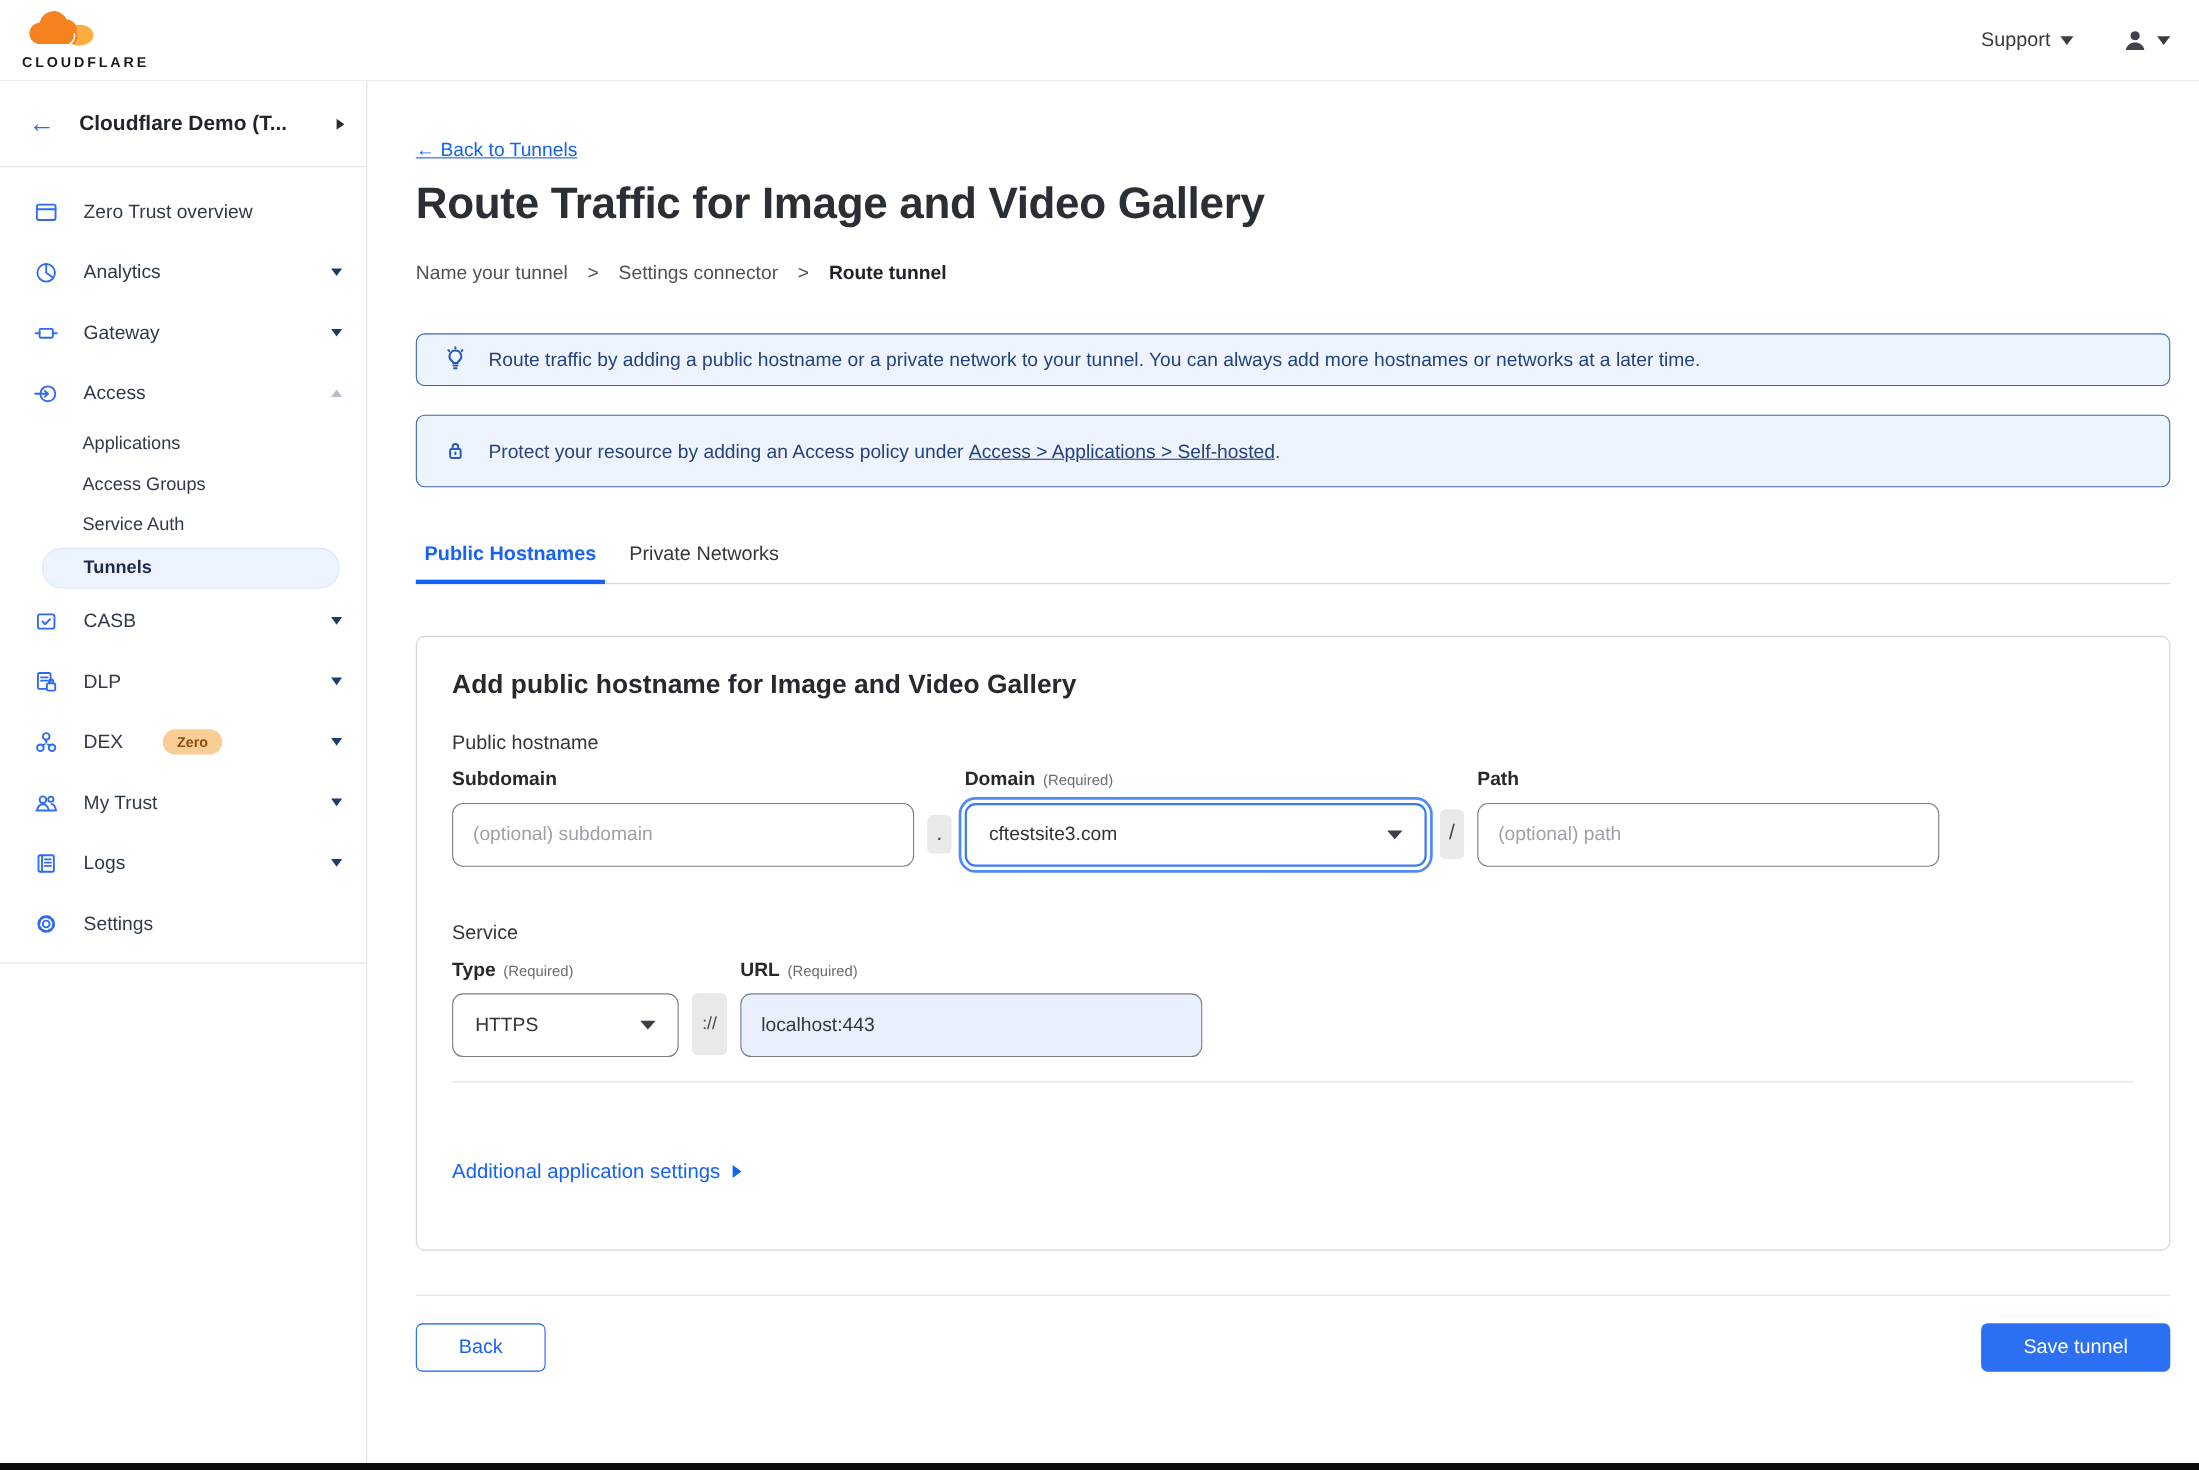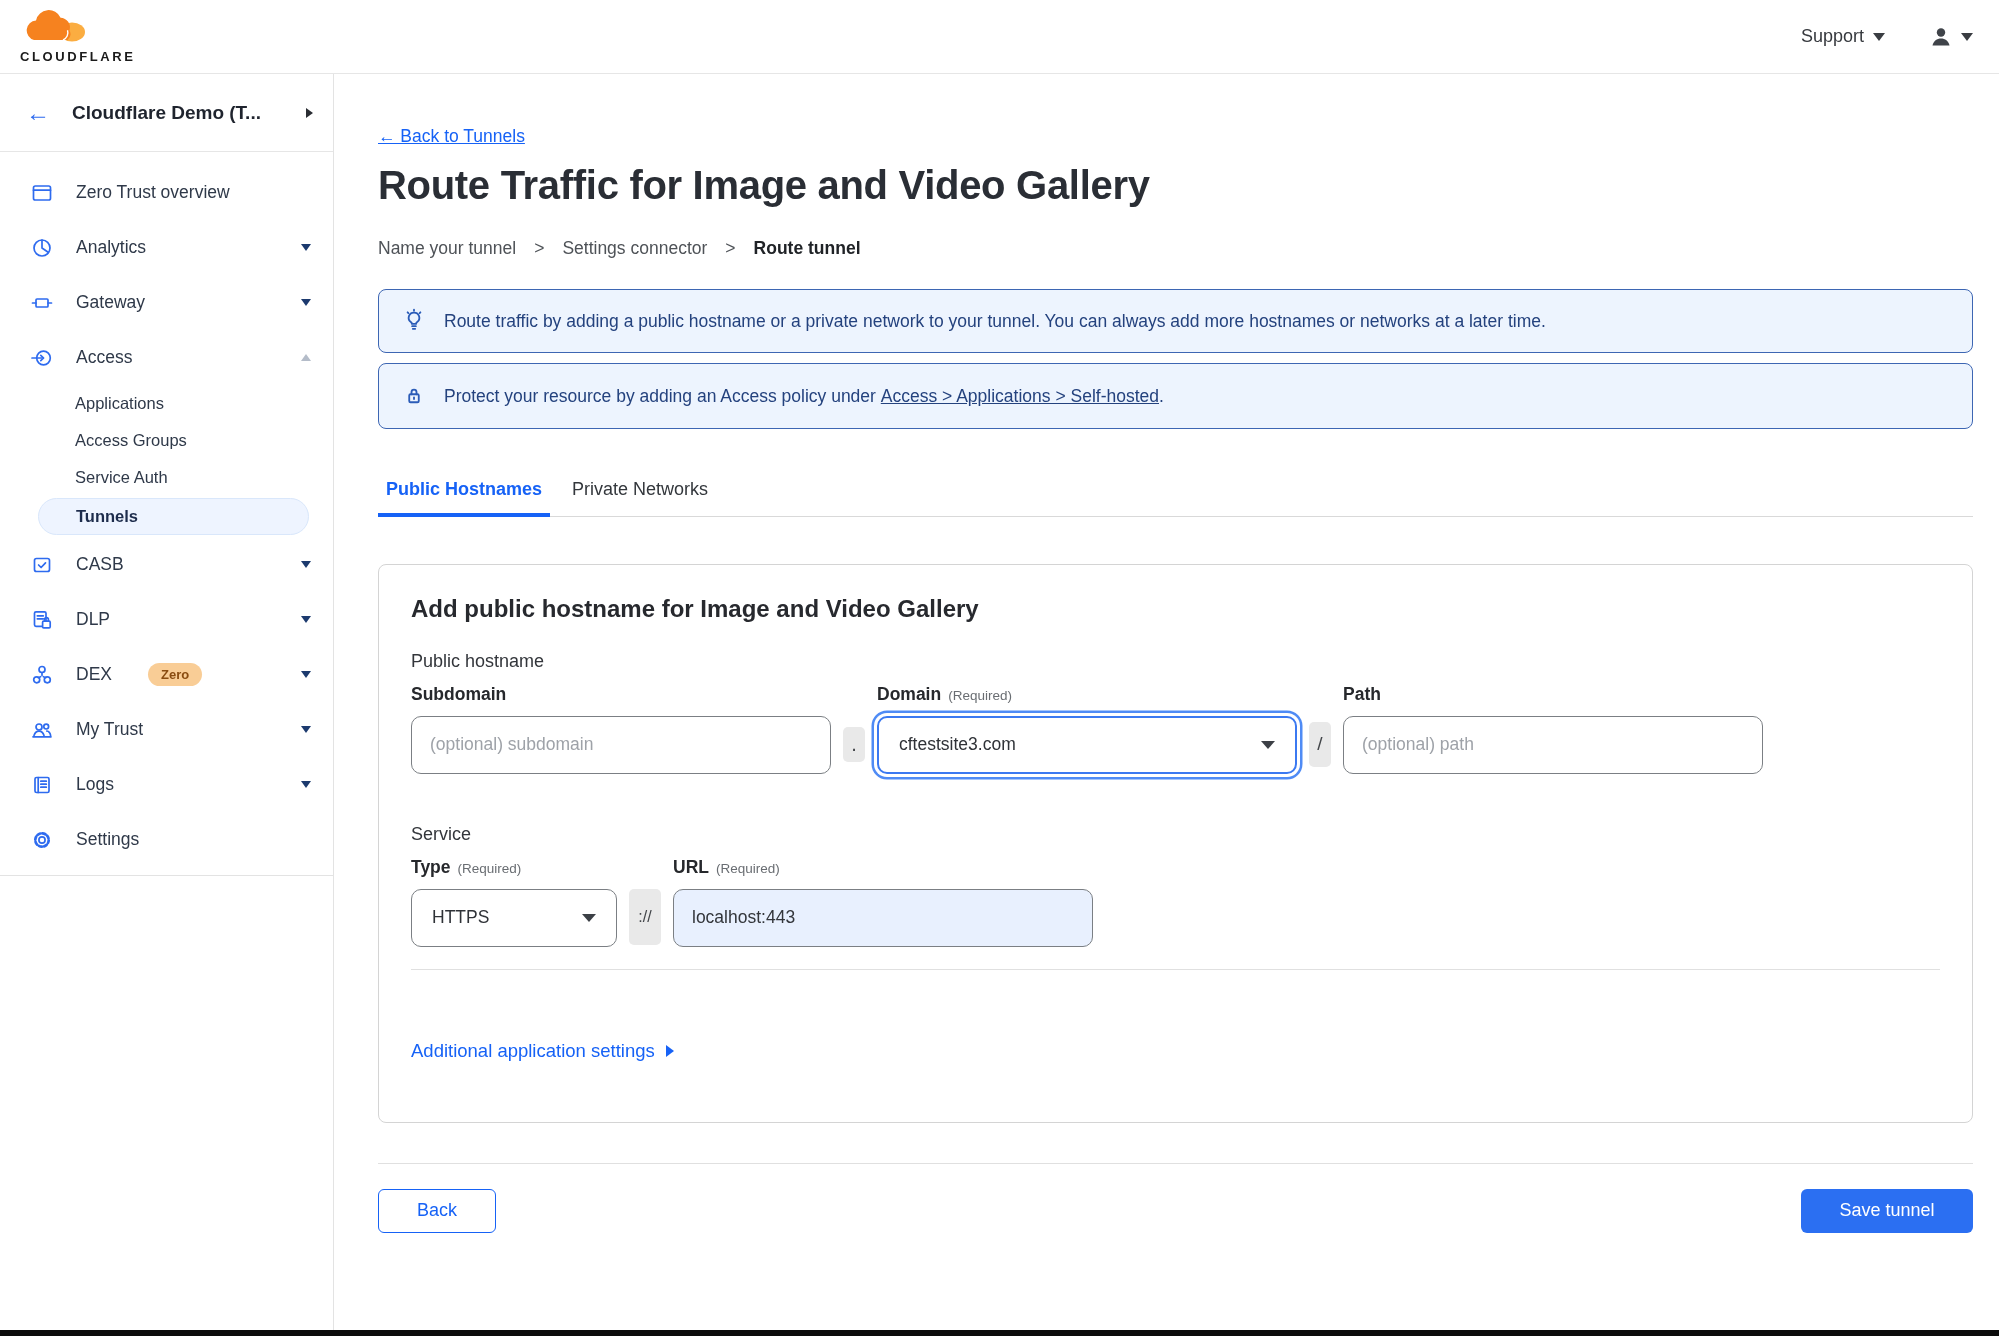--- a/index.html
+++ b/index.html
@@ -41,24 +41,24 @@
     padding:4px 13px; border-radius:13px; }
   .nav-rule { border-top:1px solid #e3e3e3; margin-top:8px; }
 
   
   .main { flex:1; padding:52px 26px 0 44px; }
   .back-link { color:#1662f6; font-size:17.5px; text-decoration:underline; cursor:pointer; display:inline-block; }
   .page-title { margin-top:16px; font-size:40px; font-weight:700; color:#2a2e35; letter-spacing:-0.3px; }
   .steps { margin-top:30px; display:flex; align-items:center; gap:18px; font-size:17.5px; color:#4e5257; }
   .steps .current { font-weight:700; color:#202327; }
 
-  .banner { margin-top:30px; height:64px; display:flex; align-items:center; gap:17px;
+  .banner { margin-top:44px; height:48px; display:flex; align-items:center; gap:17px;
     background:#edf4fe; border:1.5px solid #3d66b3; border-radius:8px; padding:0 22px;
     color:#24427e; font-size:17.5px; }
-  .banner + .banner { margin-top:10px; height:66px; }
+  .banner + .banner { margin-top:26px; height:66px; }
   .banner a { color:#24427e; text-decoration:underline; cursor:pointer; }
   .banner .bicon { flex:0 0 26px; width:26px; height:26px; }
 
   .tabs { margin-top:50px; display:flex; gap:14px; border-bottom:1px solid #d9d9d9; }
   .tab { padding:0 8px 13px 8px; font-size:18px; cursor:pointer; }
   .tab.active { color:#1662f6; font-weight:700; border-bottom:4px solid #1662f6; margin-bottom:-1.5px; }
   .tab.inactive { color:#33373c; font-weight:500; }
 
   .card { margin-top:47px; border:1px solid #d4d4d4; border-radius:8px; padding:30px 32px 60px 32px; }
   .card h2 { font-size:24px; font-weight:700; color:#27292e; }

